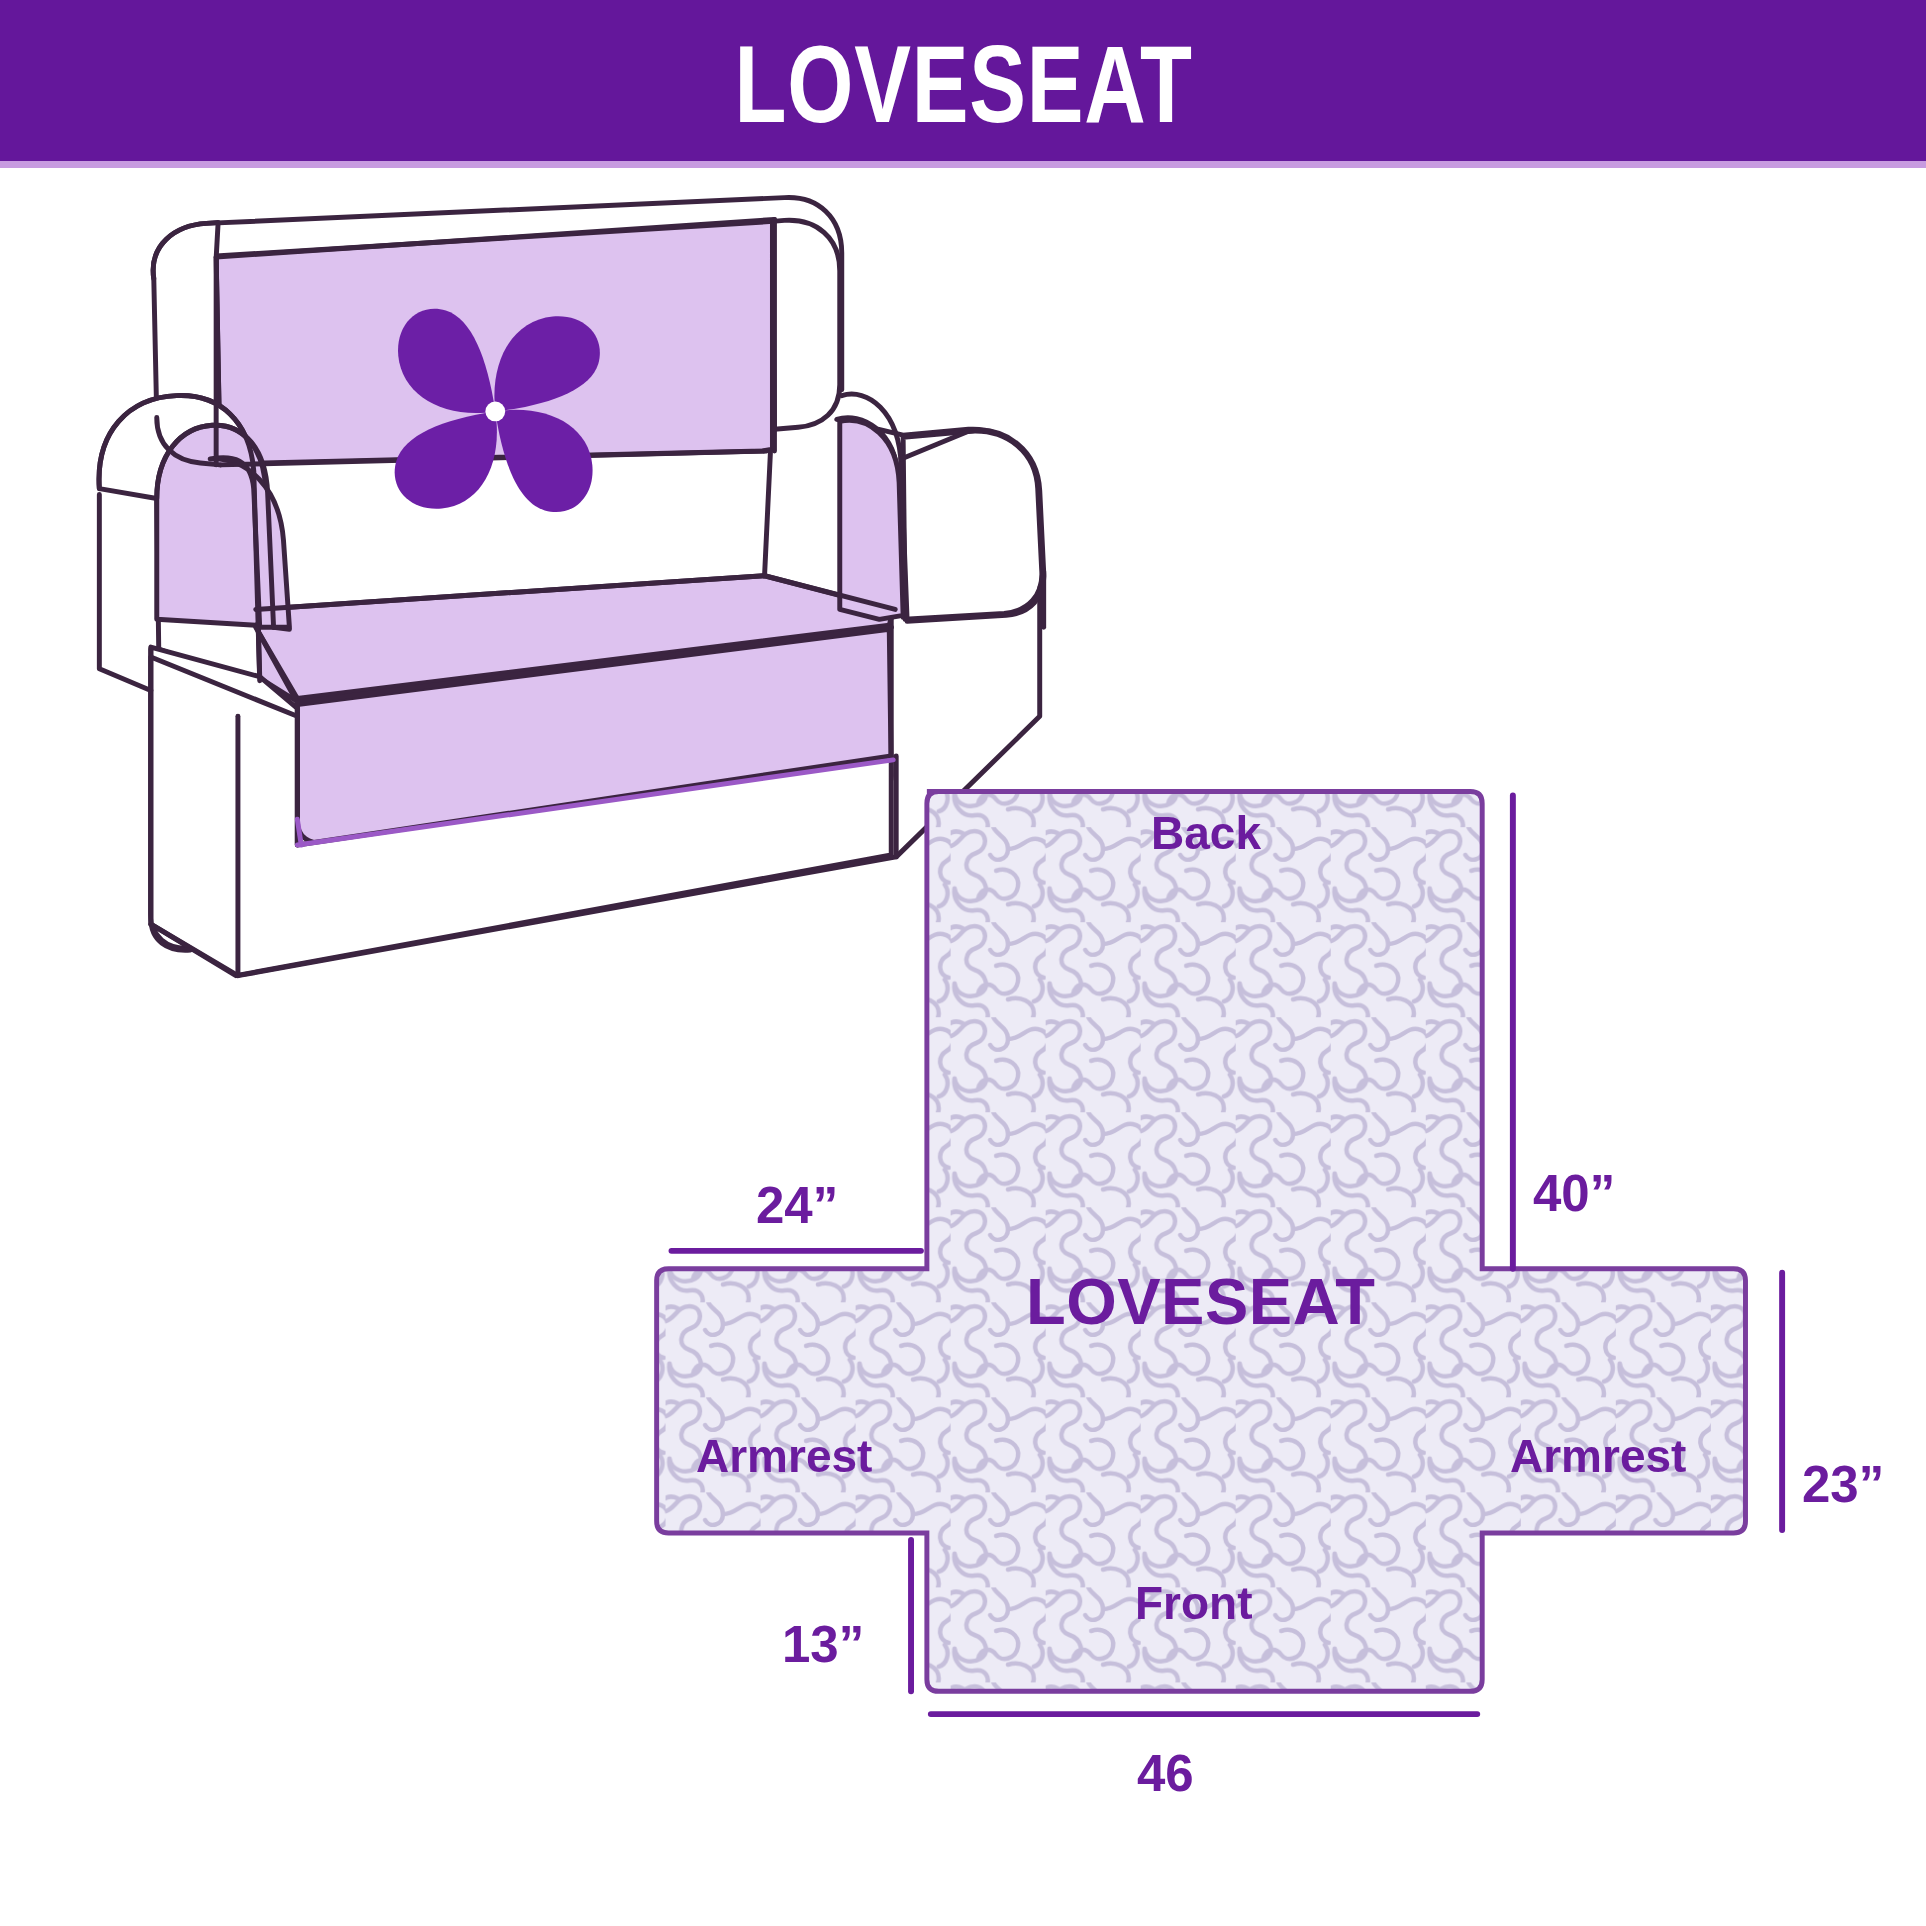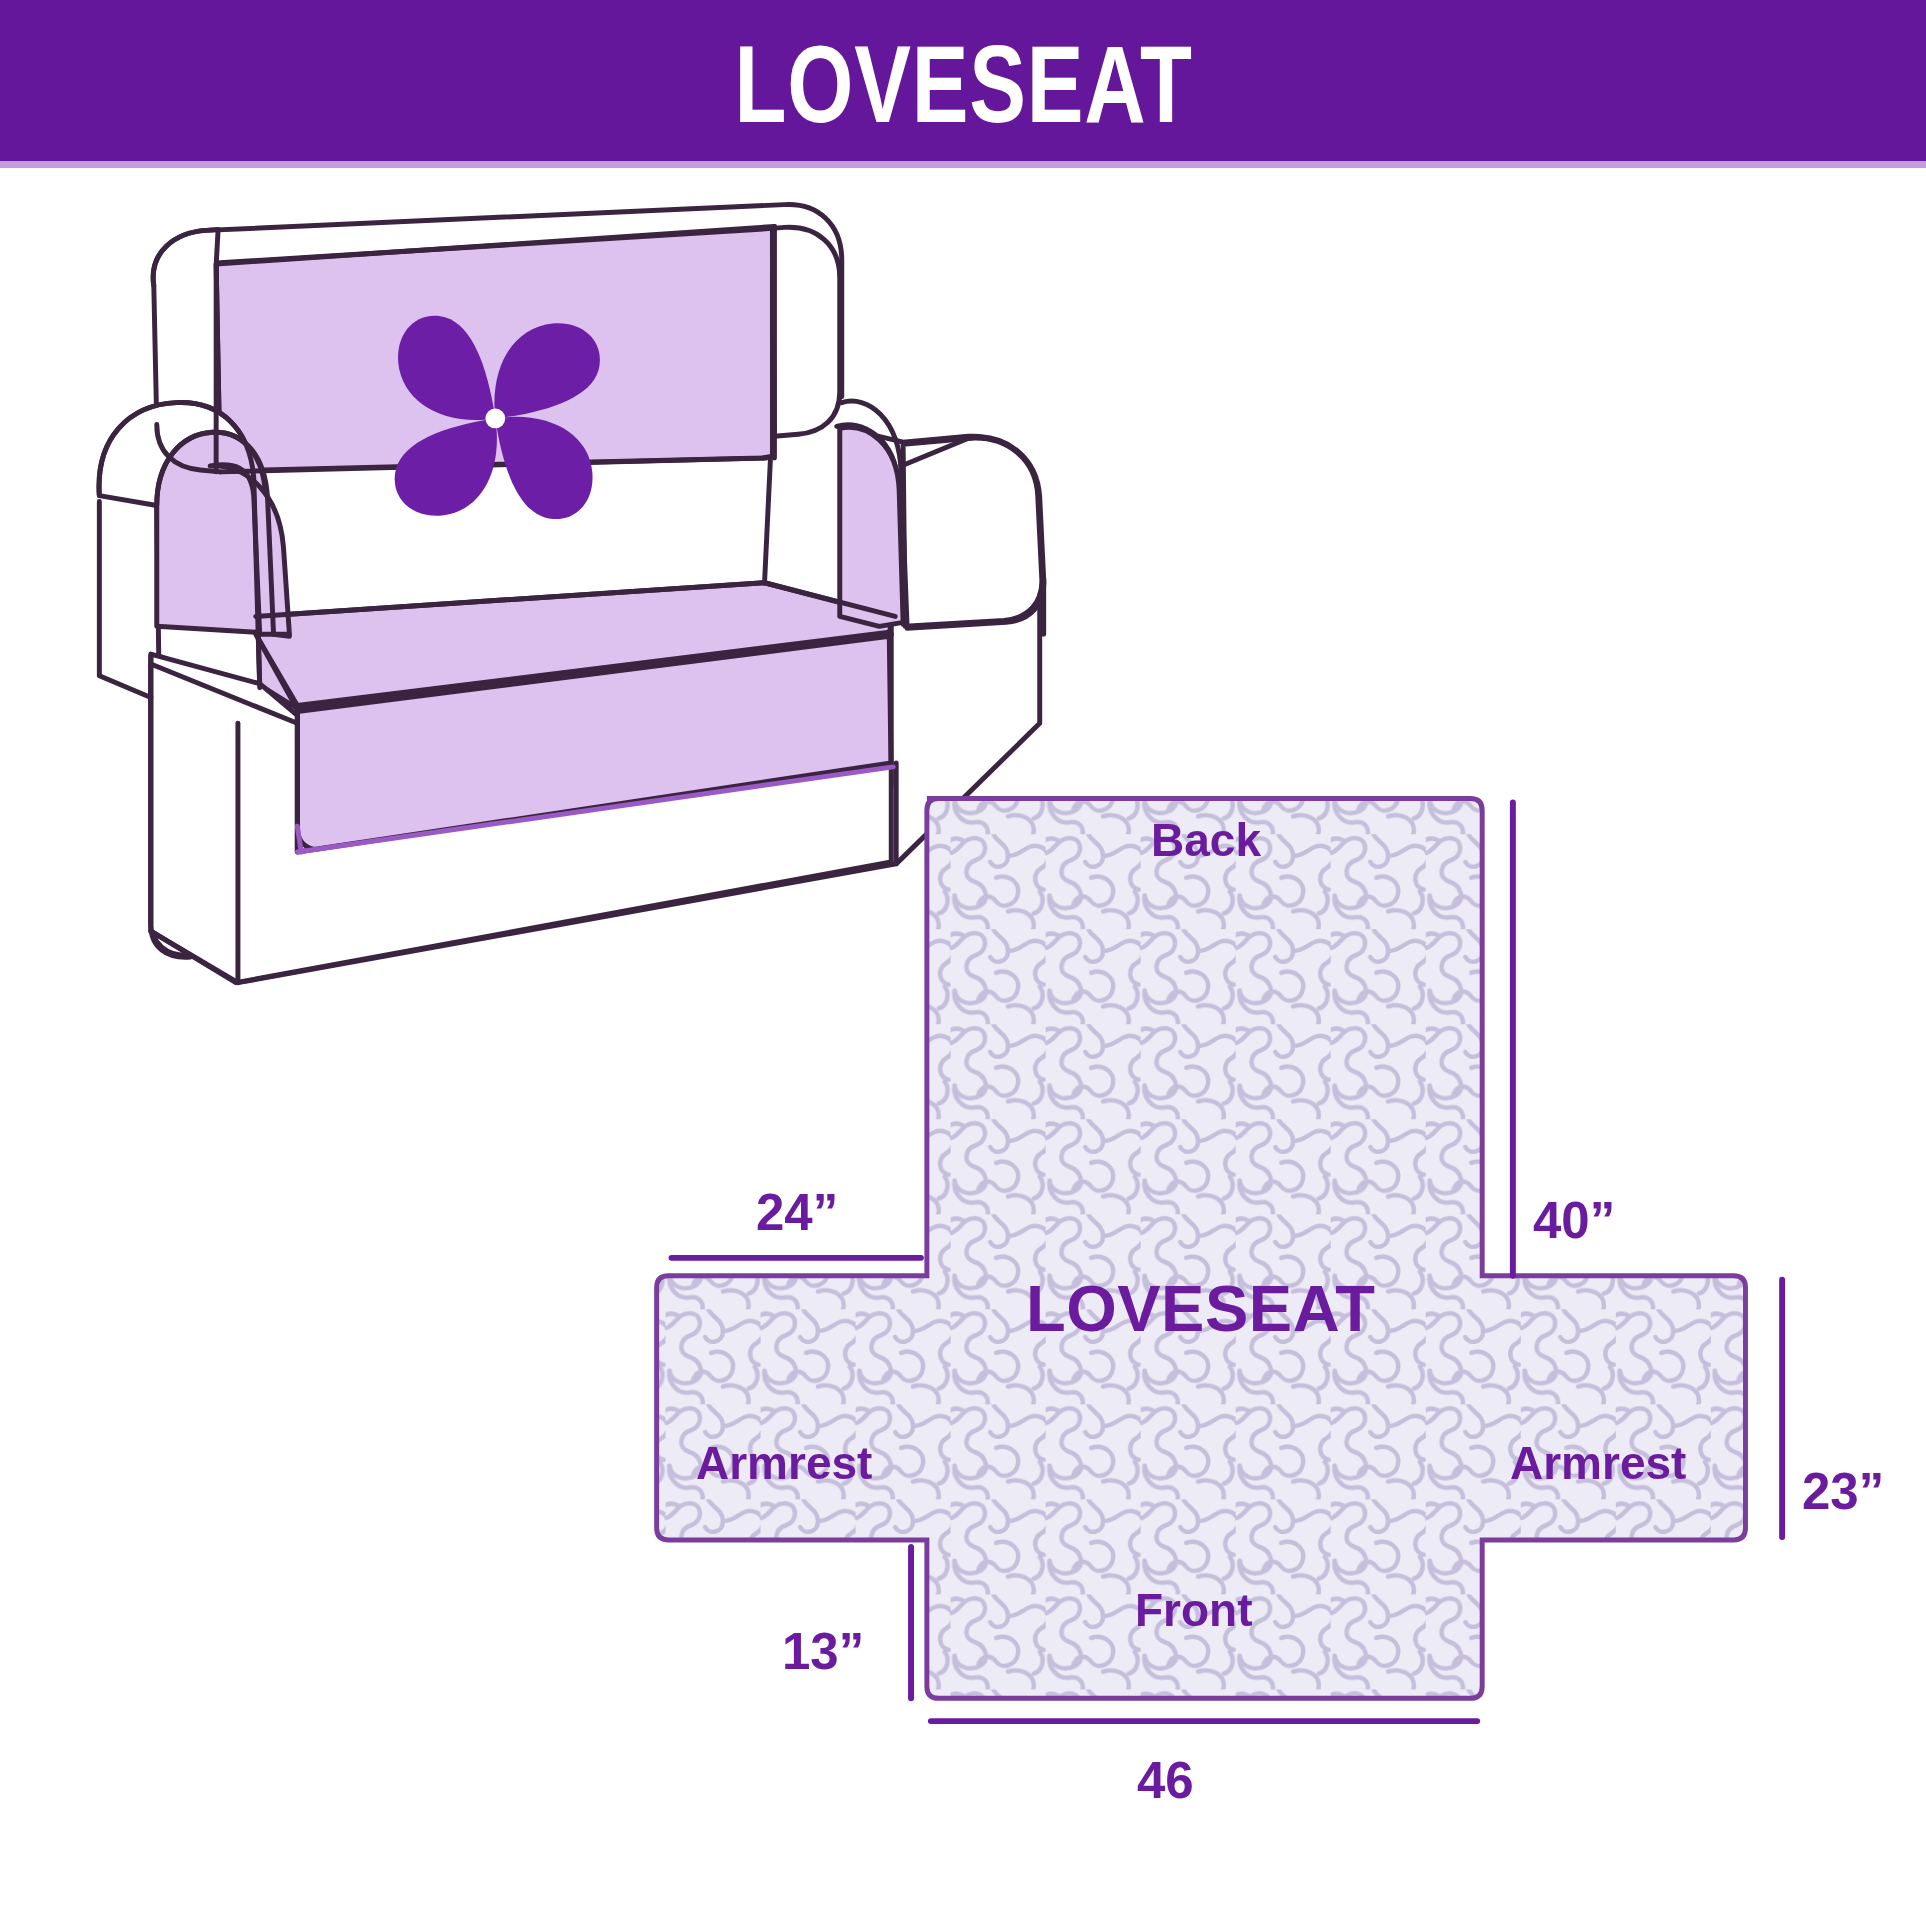--- a/index.html
+++ b/index.html
@@ -26,21 +26,21 @@
     font-size:109px;
     font-weight:bold;
     letter-spacing:1px;
     line-height:1;
     transform:scaleX(.78);
     transform-origin:center;
     white-space:nowrap;
   }
 
   
-  #stage{position:absolute;left:0;top:169px;width:1623px;height:1758px;}
+  #stage{position:absolute;left:0;top:162px;width:1623px;height:1758px;}
 
   .svg-layer{position:absolute;left:0;top:0;}
 
   
   .dlabel{
     position:absolute;
     color:#6B1C9E;
     font-weight:bold;
     white-space:nowrap;
     line-height:1;
@@ -322,21 +322,21 @@
   <div class="dlabel panel-label" style="left:1151px;top:648px;">Back</div>
 
   <div class="dlabel panel-label" style="left:696px;top:1271px;">Armrest</div>
 
   <div class="dlabel panel-label" style="left:1510px;top:1271px;">Armrest</div>
 
   <div class="dlabel panel-label" style="left:1135px;top:1418px;">Front</div>
 
   <div class="dlabel" id="center-label" style="left:1026px;top:1107px;">LOVESEAT</div>
 
-  <div class="dlabel dim-label" style="left:1533px;top:1006px;margin-top:20px;">40”</div>
+  <div class="dlabel dim-label" style="left:1533px;top:1006px;">40”</div>
 
   <div class="dlabel dim-label" style="left:750px;top:1018px;margin-left:6px;">24”</div>
 
   <div class="dlabel dim-label" style="left:1802px;top:1297px;">23”</div>
 
   <div class="dlabel dim-label" style="left:782px;top:1457px;text-align:right;">13”</div>
 
   <div class="dlabel dim-label" style="left:1137px;top:1580px;margin-top:6px;">46</div>
 
 </div>

